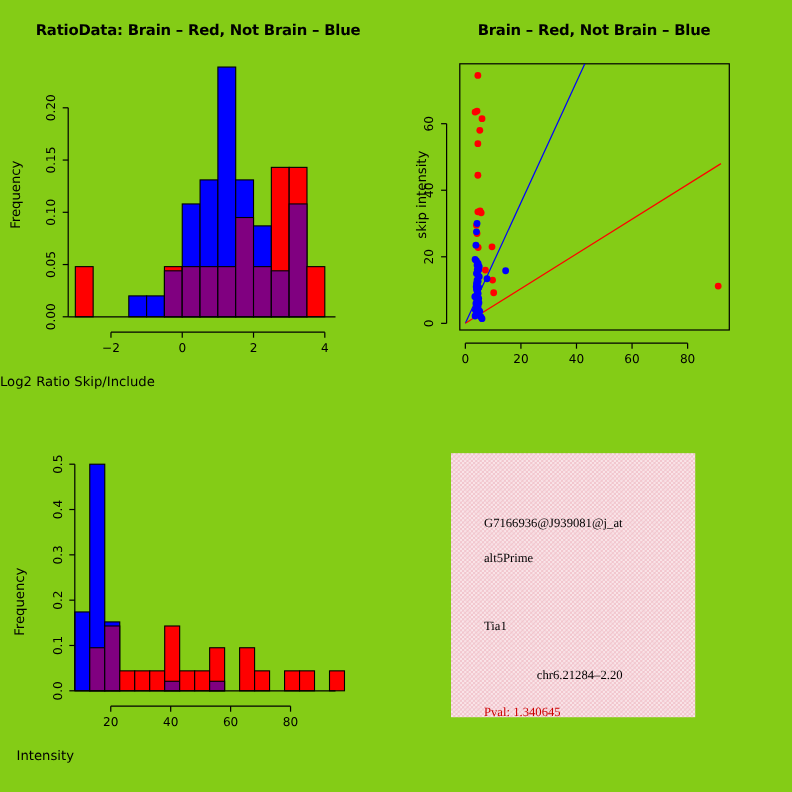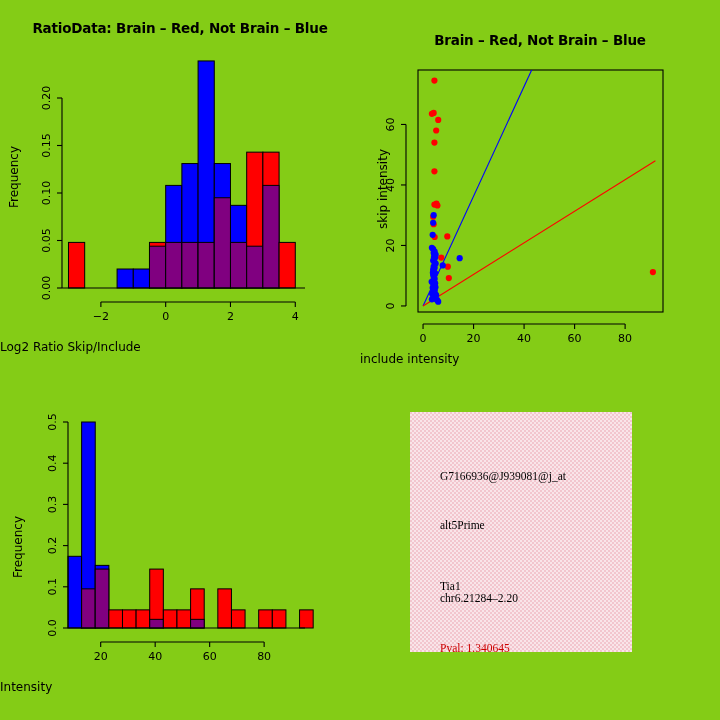--- a/index.html
+++ b/index.html
@@ -18,21 +18,21 @@
     width: 720px;
     height: 720px;
     background: #84cc16;
   }
   .panel {
     position: absolute;
     width: 360px;
     height: 360px;
   }
   #panel-ratio   { left: 0;   top: 0; }
-  #panel-scatter { left: 360px; top: 12px; }
+  #panel-scatter { left: 360px; top: 0; }
   #panel-gene    { left: 0;   top: 360px; }
   #panel-info    { left: 360px; top: 360px; }
 
   .plot-title {
     position: absolute;
     left: 0;
     width: 100%;
     text-align: center;
     font-weight: bold;
     font-size: 13.5px;
@@ -244,21 +244,20 @@
         <text x="164.08247422680412" y="330" font-size="11" fill="#000" font-family="&quot;DejaVu Sans&quot;, sans-serif" text-anchor="middle">40</text>
         <text x="214.59793814432987" y="330" font-size="11" fill="#000" font-family="&quot;DejaVu Sans&quot;, sans-serif" text-anchor="middle">60</text>
         <text x="265.1134020618557" y="330" font-size="11" fill="#000" font-family="&quot;DejaVu Sans&quot;, sans-serif" text-anchor="middle">80</text>
         <text x="34" y="293.95" font-size="11" fill="#000" font-family="&quot;DejaVu Sans&quot;, sans-serif" text-anchor="middle" transform="rotate(-90 34 293.95)">0</text>
         <text x="34" y="233.45" font-size="11" fill="#000" font-family="&quot;DejaVu Sans&quot;, sans-serif" text-anchor="middle" transform="rotate(-90 34 233.45)">20</text>
         <text x="34" y="172.95" font-size="11" fill="#000" font-family="&quot;DejaVu Sans&quot;, sans-serif" text-anchor="middle" transform="rotate(-90 34 172.95)">40</text>
         <text x="34" y="112.44999999999999" font-size="11" fill="#000" font-family="&quot;DejaVu Sans&quot;, sans-serif" text-anchor="middle" transform="rotate(-90 34 112.44999999999999)">60</text>
       </svg>
 
     <div class="axis-title y" style="left:-22px; top:170px; width:90px;">skip intensity</div>
-    <div class="axis-title x" style="top:340px;">include intensity</div>
   </div>
 
   <div class="panel" id="panel-gene">
 
     <svg class="svg-layer" id="svg-gene" width="360" height="360">
         <g>
           <rect x="68" y="196.312" width="13.620689655172413" height="71.68799999999999" fill="#0000ff" stroke="#000" stroke-width="1"></rect>
           <rect x="81.62068965517241" y="62" width="13.620689655172413" height="206" fill="#0000ff" stroke="#000" stroke-width="1"></rect>
           <rect x="81.62068965517241" y="228.86" width="13.620689655172413" height="39.139999999999986" fill="#800080" stroke="#000" stroke-width="1"></rect>
           <rect x="95.24137931034483" y="205.376" width="13.620689655172413" height="62.623999999999995" fill="#0000ff" stroke="#000" stroke-width="1"></rect>
@@ -299,26 +298,26 @@
         <text x="56" y="144.4" font-size="11" fill="#000" font-family="&quot;DejaVu Sans&quot;, sans-serif" text-anchor="middle" transform="rotate(-90 56 144.4)">0.3</text>
         <text x="56" y="103.19999999999999" font-size="11" fill="#000" font-family="&quot;DejaVu Sans&quot;, sans-serif" text-anchor="middle" transform="rotate(-90 56 103.19999999999999)">0.4</text>
         <text x="56" y="62" font-size="11" fill="#000" font-family="&quot;DejaVu Sans&quot;, sans-serif" text-anchor="middle" transform="rotate(-90 56 62)">0.5</text>
         <text x="100.6896551724138" y="300" font-size="11" fill="#000" font-family="&quot;DejaVu Sans&quot;, sans-serif" text-anchor="middle">20</text>
         <text x="155.17241379310343" y="300" font-size="11" fill="#000" font-family="&quot;DejaVu Sans&quot;, sans-serif" text-anchor="middle">40</text>
         <text x="209.6551724137931" y="300" font-size="11" fill="#000" font-family="&quot;DejaVu Sans&quot;, sans-serif" text-anchor="middle">60</text>
         <text x="264.1379310344828" y="300" font-size="11" fill="#000" font-family="&quot;DejaVu Sans&quot;, sans-serif" text-anchor="middle">80</text>
       </svg>
 
     <div class="axis-title y" style="left:-22px; top:180px; width:80px;">Frequency</div>
-    <div class="axis-title x" style="top:320px;">Intensity</div>
+    <div class="axis-title x" style="top:320px;padding-left:15px;">Intensity</div>
   </div>
 
   <div class="panel" id="panel-info">
     <div class="info-box">
       <div class="info-line" style="top:58px;">G7166936@J939081@j_at</div>
-      <div class="info-line" style="top:107px;">alt5Prime</div>
-      <div class="info-line" style="top:168px;">Tia1</div>
-      <div class="info-line" style="top:180px;">chr6.21284–2.20</div>
+      <div class="info-line" style="top:90px;">alt5Prime</div>
+      <div class="info-line" style="top:152px;">Tia1</div>
+      <div class="info-line" style="top:196px;padding-left:48px;">chr6.21284–2.20</div>
       <div class="info-line pval" style="top:230px;">Pval: 1.340645</div>
     </div>
   </div>
 
 </div>
 
 </body></html>

